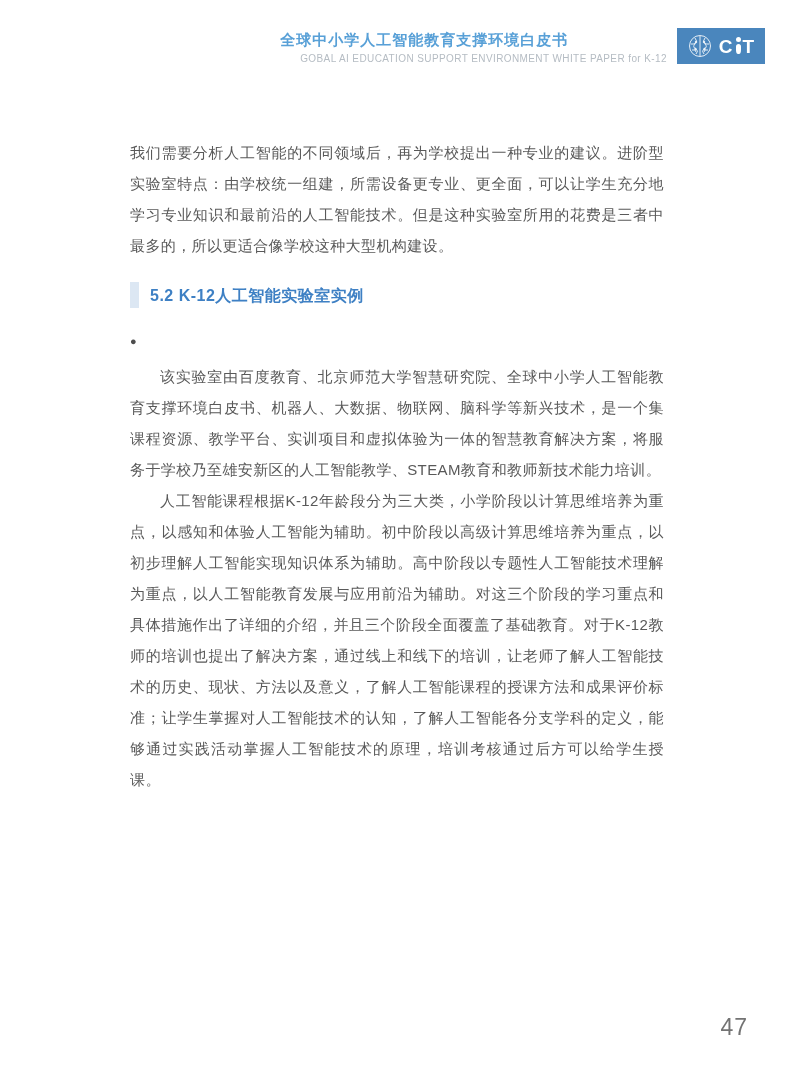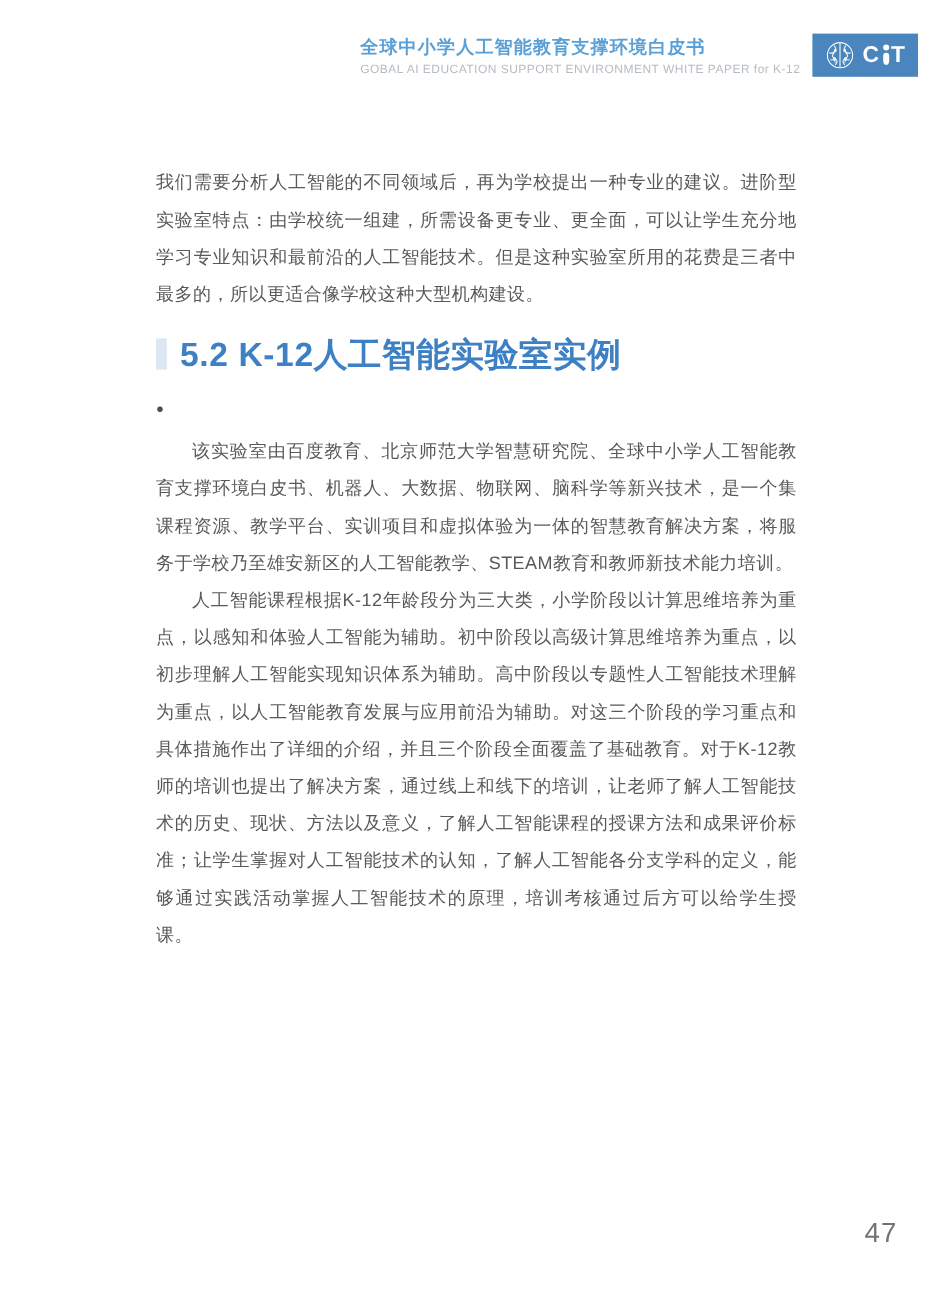--- a/index.html
+++ b/index.html
@@ -35,20 +35,21 @@
     font-weight: bold;
     letter-spacing: 1px;
     line-height: 20px;
   }
   .header-title-en {
     color: #b5bcc3;
     font-size: 10px;
     letter-spacing: 0.4px;
     line-height: 14px;
     margin-top: 2px;
+    margin-left: 20px;
   }
   .logo-box {
     width: 88px;
     height: 36px;
     background: #4a86bd;
     display: flex;
     align-items: center;
     justify-content: center;
     gap: 6px;
   }
@@ -108,21 +109,21 @@
   }
   .section-heading-bar {
     width: 9px;
     height: 26px;
     background: #dce7f3;
     margin-right: 11px;
     flex: none;
   }
   .section-heading-text {
     color: #3e80c4;
-    font-size: 28px;
+    font-size: 16px;
     font-weight: bold;
     letter-spacing: 0.5px;
     line-height: 1;
     padding-top: 2px;
   }
 
   .bullet-heading {
     display: flex;
     align-items: center;
     margin: 0 0 8px 0;

